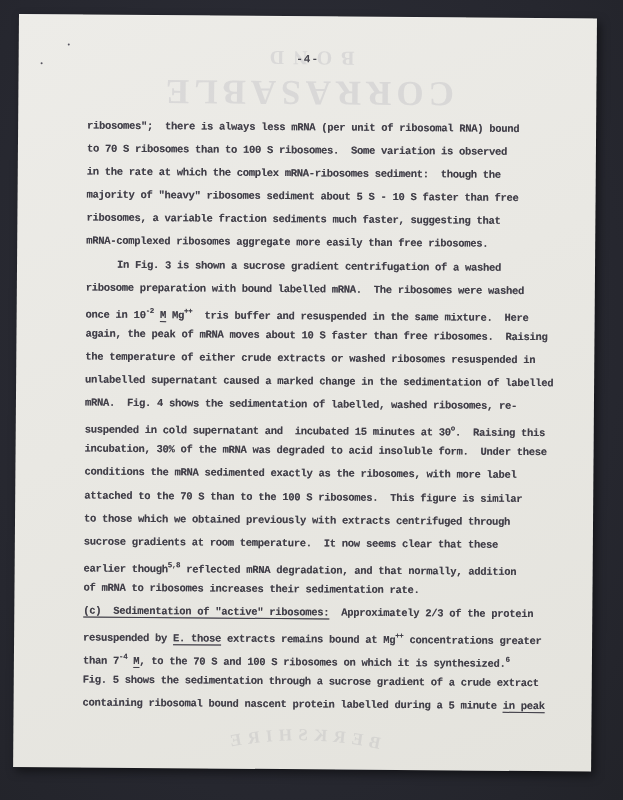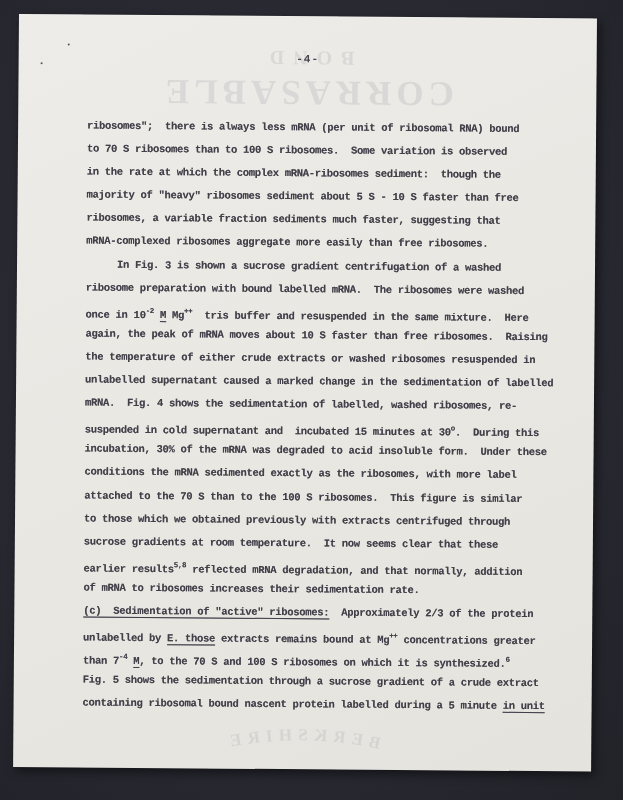--- a/index.html
+++ b/index.html
@@ -103,33 +103,33 @@
       <div class="line"><span>majority of "heavy" ribosomes sediment about 5 S - 10 S faster than free</span></div>
       <div class="line"><span>ribosomes, a variable fraction sediments much faster, suggesting that</span></div>
       <div class="line"><span>mRNA-complexed ribosomes aggregate more easily than free ribosomes.</span></div>
       <div class="line indent"><span>In Fig. 3 is shown a sucrose gradient centrifugation of a washed</span></div>
       <div class="line"><span>ribosome preparation with bound labelled mRNA.  The ribosomes were washed</span></div>
       <div class="line"><span>once in 10</span><span class="seg-sup">-2</span><span> </span><span class="seg-u">M</span><span> Mg</span><span class="seg-sup">++</span><span>  tris buffer and resuspended in the same mixture.  Here</span></div>
       <div class="line"><span>again, the peak of mRNA moves about 10 S faster than free ribosomes.  Raising</span></div>
       <div class="line"><span>the temperature of either crude extracts or washed ribosomes resuspended in</span></div>
       <div class="line"><span>unlabelled supernatant caused a marked change in the sedimentation of labelled</span></div>
       <div class="line"><span>mRNA.  Fig. 4 shows the sedimentation of labelled, washed ribosomes, re-</span></div>
-      <div class="line"><span>suspended in cold supernatant and  incubated 15 minutes at 30</span><span class="seg-sup">o</span><span>.  During this</span></div>
+      <div class="line"><span>suspended in cold supernatant and  incubated 15 minutes at 30</span><span class="seg-sup">o</span><span>.  Raising this</span></div>
       <div class="line"><span>incubation, 30% of the mRNA was degraded to acid insoluble form.  Under these</span></div>
       <div class="line"><span>conditions the mRNA sedimented exactly as the ribosomes, with more label</span></div>
       <div class="line"><span>attached to the 70 S than to the 100 S ribosomes.  This figure is similar</span></div>
       <div class="line"><span>to those which we obtained previously with extracts centrifuged through</span></div>
       <div class="line"><span>sucrose gradients at room temperature.  It now seems clear that these</span></div>
-      <div class="line"><span>earlier results</span><span class="seg-sup">5,8</span><span> reflected mRNA degradation, and that normally, addition</span></div>
+      <div class="line"><span>earlier though</span><span class="seg-sup">5,8</span><span> reflected mRNA degradation, and that normally, addition</span></div>
       <div class="line"><span>of mRNA to ribosomes increases their sedimentation rate.</span></div>
       <div class="line"><span class="seg-u">(c)  Sedimentation of "active" ribosomes:</span><span>  Approximately 2/3 of the protein</span></div>
-      <div class="line"><span>unlabelled by </span><span class="seg-u">E. those</span><span> extracts remains bound at Mg</span><span class="seg-sup">++</span><span> concentrations greater</span></div>
+      <div class="line"><span>resuspended by </span><span class="seg-u">E. those</span><span> extracts remains bound at Mg</span><span class="seg-sup">++</span><span> concentrations greater</span></div>
       <div class="line"><span>than 7</span><span class="seg-sup">-4</span><span> </span><span class="seg-u">M</span><span>, to the 70 S and 100 S ribosomes on which it is synthesized.</span><span class="seg-sup">6</span></div>
       <div class="line"><span>Fig. 5 shows the sedimentation through a sucrose gradient of a crude extract</span></div>
-      <div class="line"><span>containing ribosomal bound nascent protein labelled during a 5 minute </span><span class="seg-u">in unit</span></div>
+      <div class="line"><span>containing ribosomal bound nascent protein labelled during a 5 minute </span><span class="seg-u">in peak</span></div>
     </div>
 
   <svg class="wm-arc-svg" width="320" height="60" viewBox="0 0 320 60">
     <defs>
       <path id="arcPath" d="M 25 56 Q 160 6 295 56" fill="none"></path>
     </defs>
     <text class="wm-arc-text">
       <textPath href="#arcPath" startOffset="50%" text-anchor="middle">BERKSHIRE</textPath>
     </text>
   </svg>

